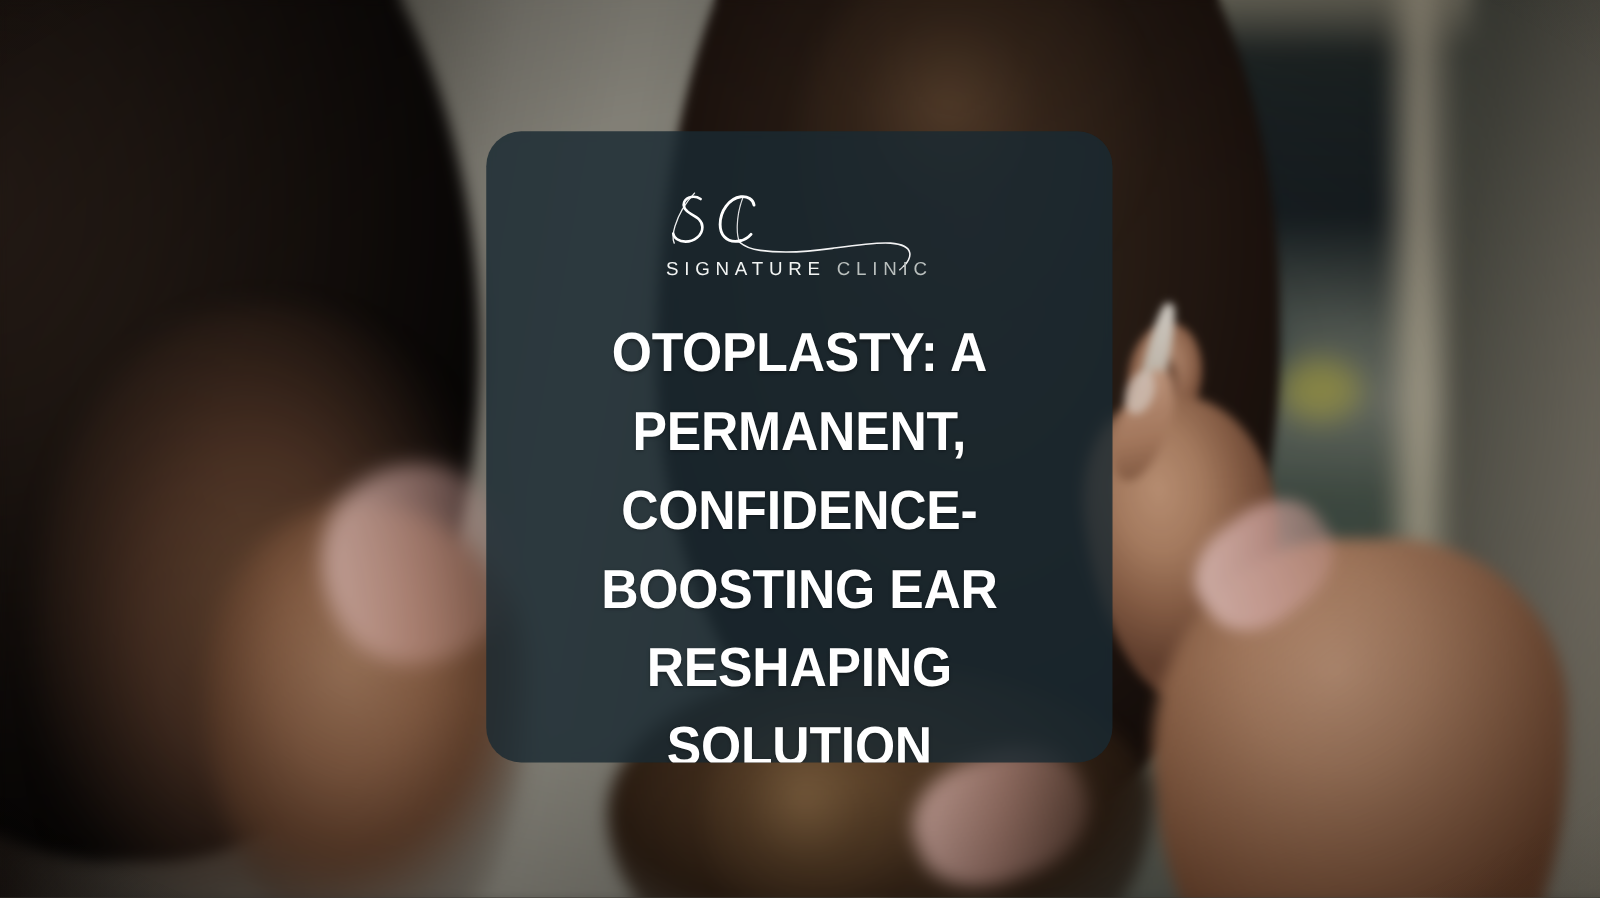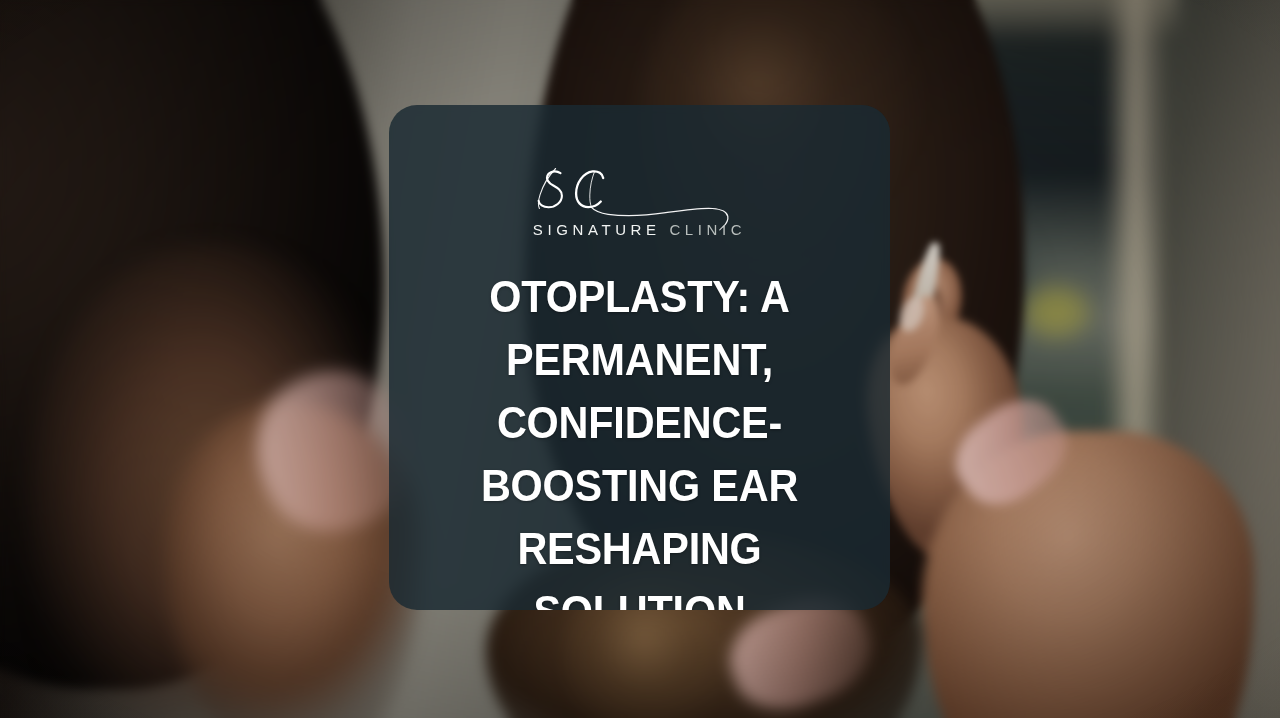--- a/index.html
+++ b/index.html
@@ -348,21 +348,21 @@
   .card {
     position:absolute;
     left:389px; top:105px;
     width:501px; height:505px;
     border-radius:28px;
     background:rgba(26,42,50,0.82);
     backdrop-filter:blur(4px);
     display:flex;
     flex-direction:column;
     align-items:center;
-    padding:54px 26px 28px;
+    padding:40px 26px 28px;
     overflow:hidden;
   }
 
   
   .logo {
     width:232px;
     height:84px;
     position:relative;
     margin-bottom:6px;
     flex:none;

